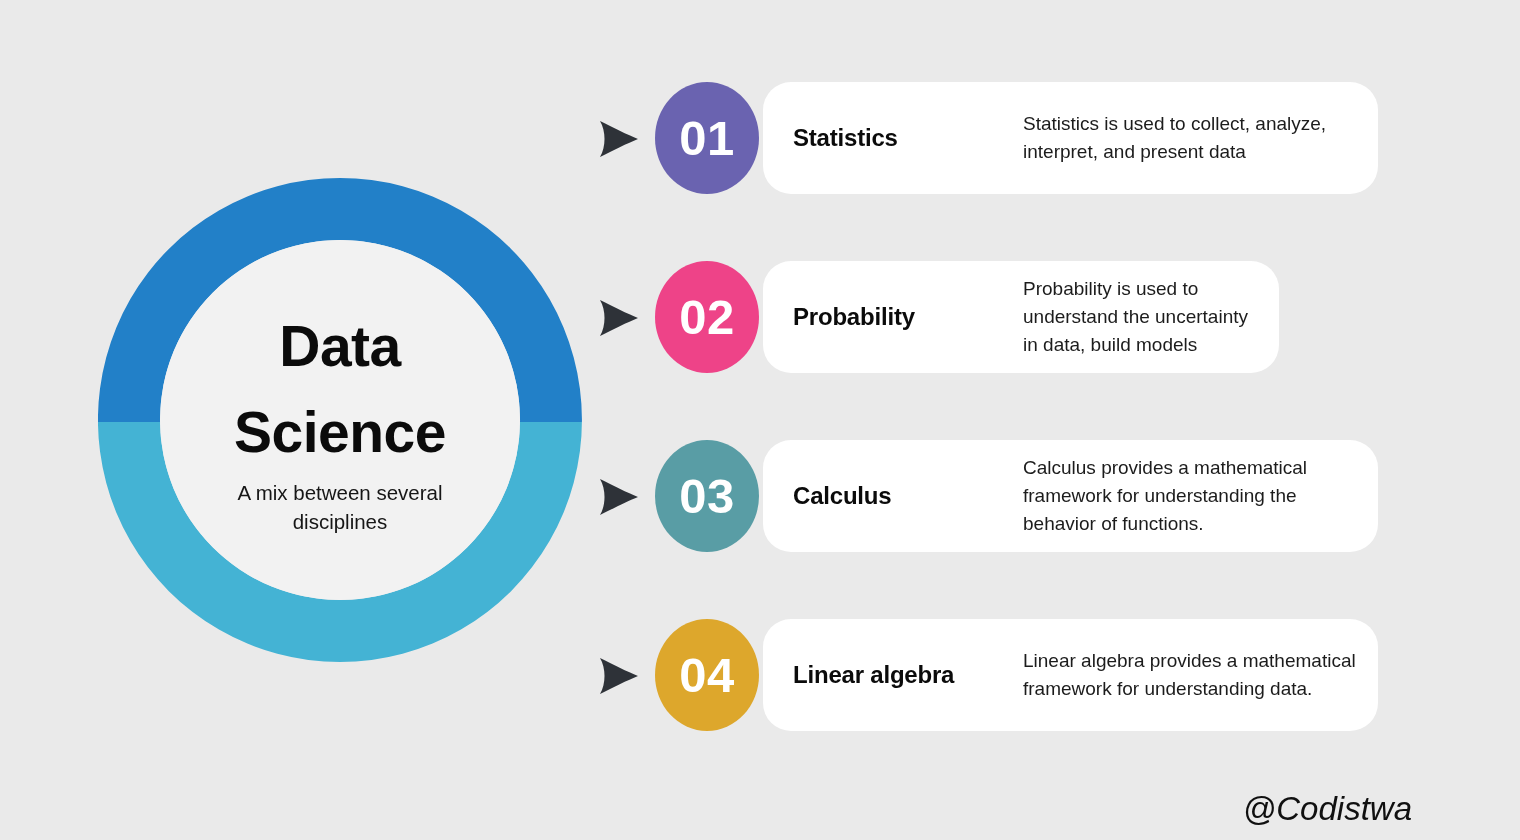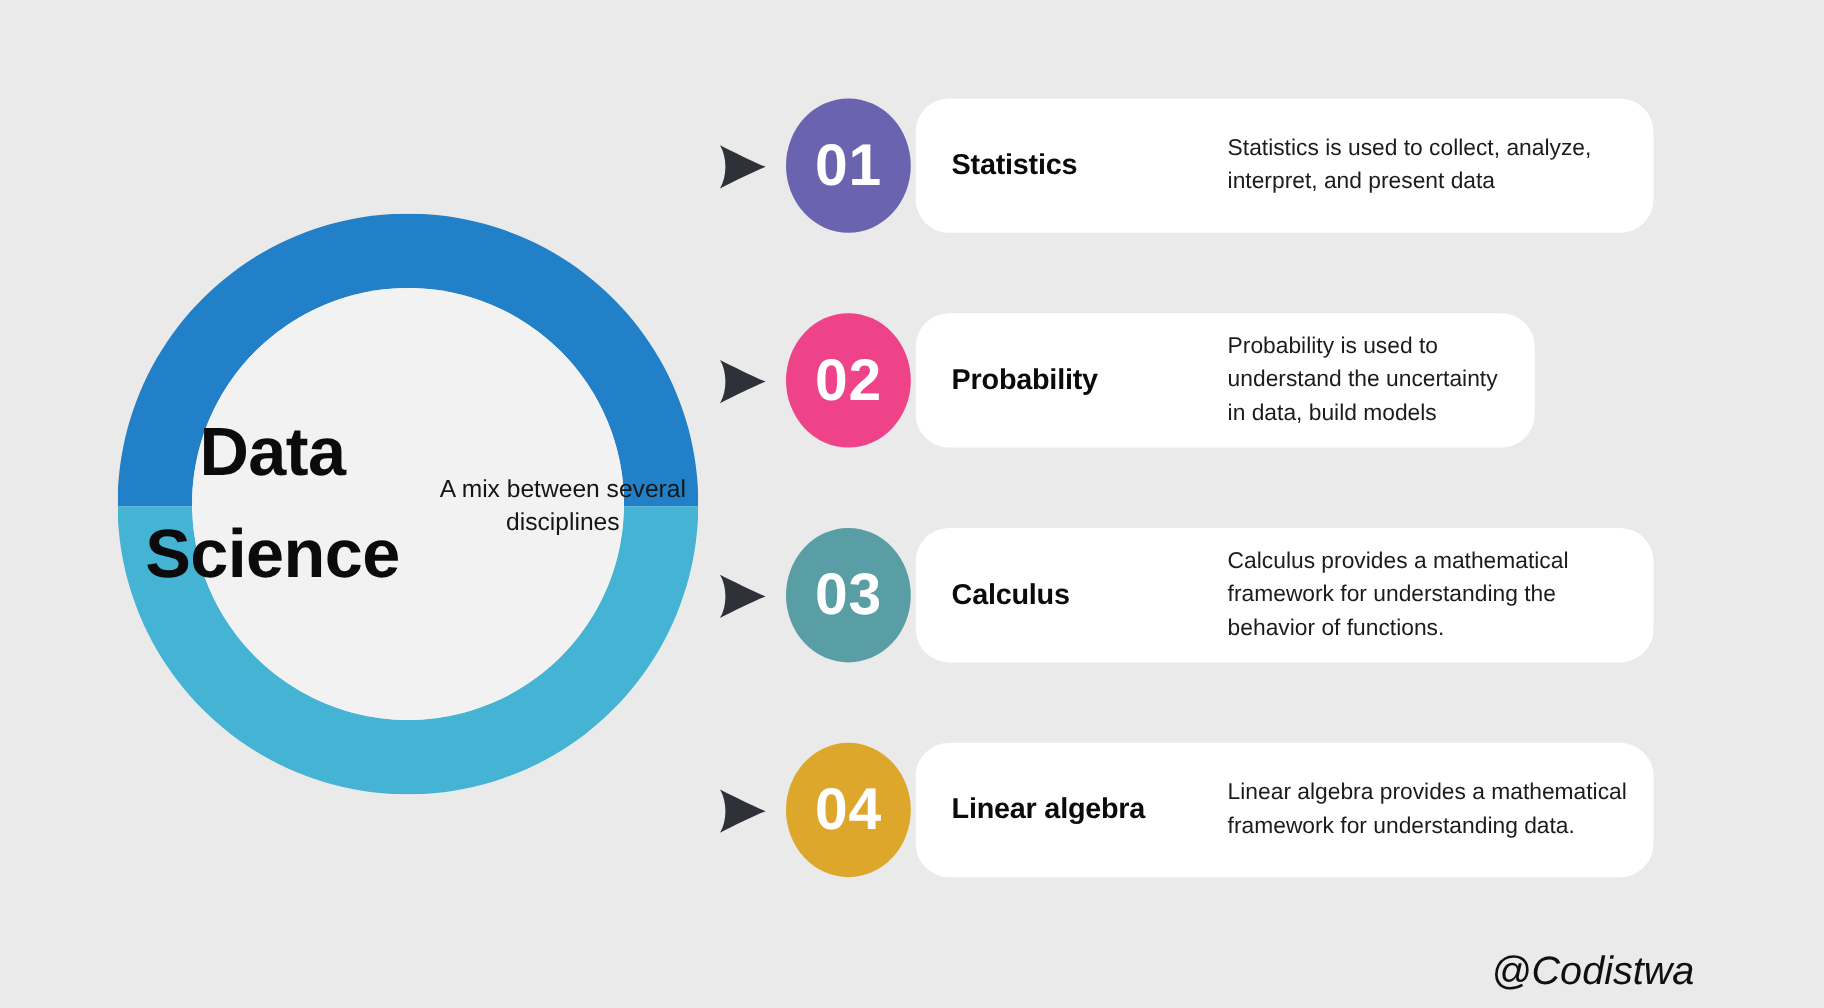--- a/index.html
+++ b/index.html
@@ -33,21 +33,21 @@
     width: 484px;
     height: 484px;
   }
   #donut-center-text {
     position: absolute;
     left: 0;
     top: 0;
     width: 484px;
     height: 484px;
     display: flex;
-    flex-direction: row;
+    flex-direction: column;
     align-items: center;
     justify-content: center;
     text-align: center;
     pointer-events: none;
   }
   #donut-title {
     font-size: 57px;
     font-weight: 700;
     color: #0b0b0b;
     line-height: 1.50;

